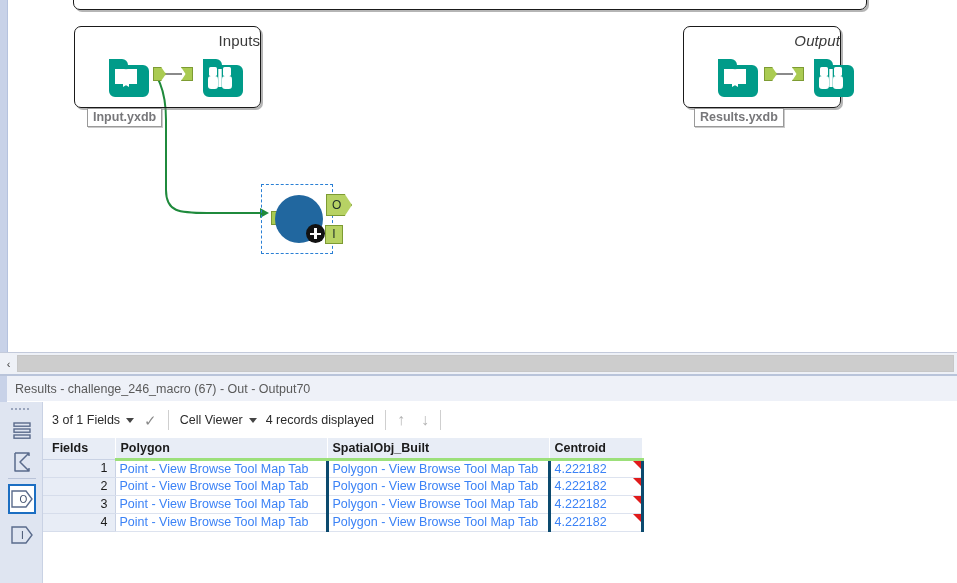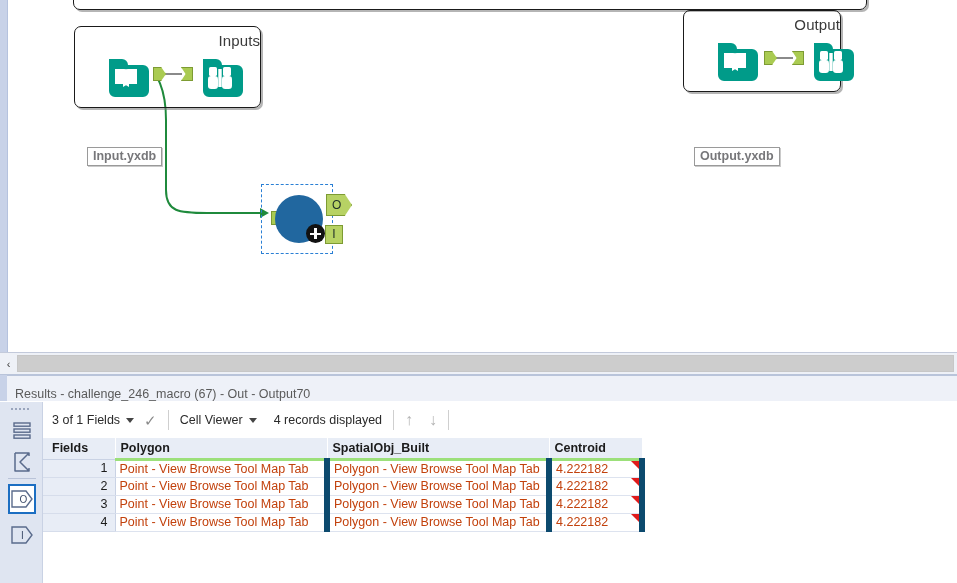--- a/index.html
+++ b/index.html
@@ -62,22 +62,22 @@
 
   #container-top {
     left: 62px; top: -70px;
     width: 794px; height: 80px;
   }
   #container-inputs {
     left: 63px; top: 26px;
     width: 187px; height: 82px;
   }
   #container-output {
-    left: 672px; top: 10px;
-    width: 158px; height: 82px;
+    left: 672px; top: 26px;
+    width: 158px; height: 82px; font-style: italic;
   }
 
   
   .tool-icon {
     position: absolute;
     width: 46px; height: 46px;
   }
   .tool-icon svg { display: block; width: 46px; height: 46px; }
 
   
@@ -105,21 +105,20 @@
   .anno-label {
     position: absolute;
     background: #ffffff;
     border: 1px solid #9a9a9a;
     padding: 1px 5px 2px 5px;
     font-size: 12.5px;
     font-weight: bold;
     color: #77777a;
     white-space: nowrap;
     box-shadow: 1px 1px 0 rgba(150,150,150,0.5);
-    margin-top: 39px;
   }
 
   
   .macro-wrap {
     position: absolute;
     left: 250px; top: 184px;
     width: 72px; height: 70px;
   }
   .macro-select {
     position: absolute;
@@ -220,21 +219,21 @@
     background: #ffffff;
     border-top: 2px solid #b9c4da;
   }
   .results-titlebar {
     position: absolute;
     left: 0; top: 0;
     width: 957px; height: 26px;
     background: #eef1f8;
     border-bottom: 1px solid #ffffff;
     display: flex;
-    align-items: flex-end;
+    align-items: center;
   }
   .results-titlebar .bar-accent {
     width: 7px; height: 26px; background: #c8d2e8;
   }
   .results-title-text {
     padding-left: 8px;
     font-size: 12.5px;
     color: #5a5a5a;
   }
 
@@ -334,22 +333,22 @@
   table.grid th.rec {
     border-bottom: 1px solid #c9d2e4;
     background: #e8edf6;
     text-align: left;
     padding-left: 9px;
   }
   table.grid td {
     height: 18px;
     padding: 0 4px;
     border-bottom: 1px solid #dde3ef;
-    border-right: 6px solid #0c4a6e;
-    color: #c2410c;
+    border-right: 3px solid #0c4a6e;
+    color: #3b82f6;
     background: #ffffff;
     white-space: nowrap;
     overflow: hidden;
   }
   table.grid td.rec {
     background: #e8edf6;
     color: #1b1b1b;
     text-align: right;
     padding-right: 7px;
     border-right: 1px solid #c9d2e4;
@@ -436,21 +435,21 @@
           <path d="M6 8 h13 a6 6 0 0 1 6 6 h15 a6 6 0 0 1 6 6 v20 a6 6 0 0 1 -6 6 h-28 a6 6 0 0 1 -6 -6 z" fill="#009b89"></path>
           <rect x="12" y="16" width="8" height="9" rx="1.6" fill="#ffffff"></rect>
           <rect x="26" y="16" width="8" height="9" rx="1.6" fill="#ffffff"></rect>
           <rect x="21.3" y="18" width="3.4" height="18" fill="#ffffff"></rect>
           <rect x="11" y="25" width="10" height="13" rx="3.2" fill="#ffffff"></rect>
           <rect x="25" y="25" width="10" height="13" rx="3.2" fill="#ffffff"></rect>
         </svg>
       </div>
     </div>
 
-    <div class="anno-label" style="left:683px; top:108px;">Output.yxdb</div>
+    <div class="anno-label" style="left:683px; top:108px;">Results.yxdb</div>
 
     <div class="macro-wrap">
       <div class="macro-select"></div>
       <div class="macro-in-anchor"></div>
       <div class="macro-circle"></div>
       <div class="macro-plus"></div>
       <div class="macro-out-pent">O</div>
       <div class="macro-out-rect">I</div>
     </div>
 
@@ -515,21 +514,21 @@
       </div>
       <span class="tb-check">✓</span>
 
       <div class="tb-div"></div>
 
       <div class="tb-item">
         <span>Cell Viewer</span>
         <span class="caret-down"></span>
       </div>
 
-      <div class="tb-item" style="margin-left:17px;">
+      <div class="tb-item" style="margin-left:9px;">
         <span>4 records displayed</span>
       </div>
 
       <div class="tb-div"></div>
 
       <span class="tb-arrow">↑</span>
       <span class="tb-arrow" style="margin-left:16px;">↓</span>
 
       <div class="tb-div"></div>
     </div>

